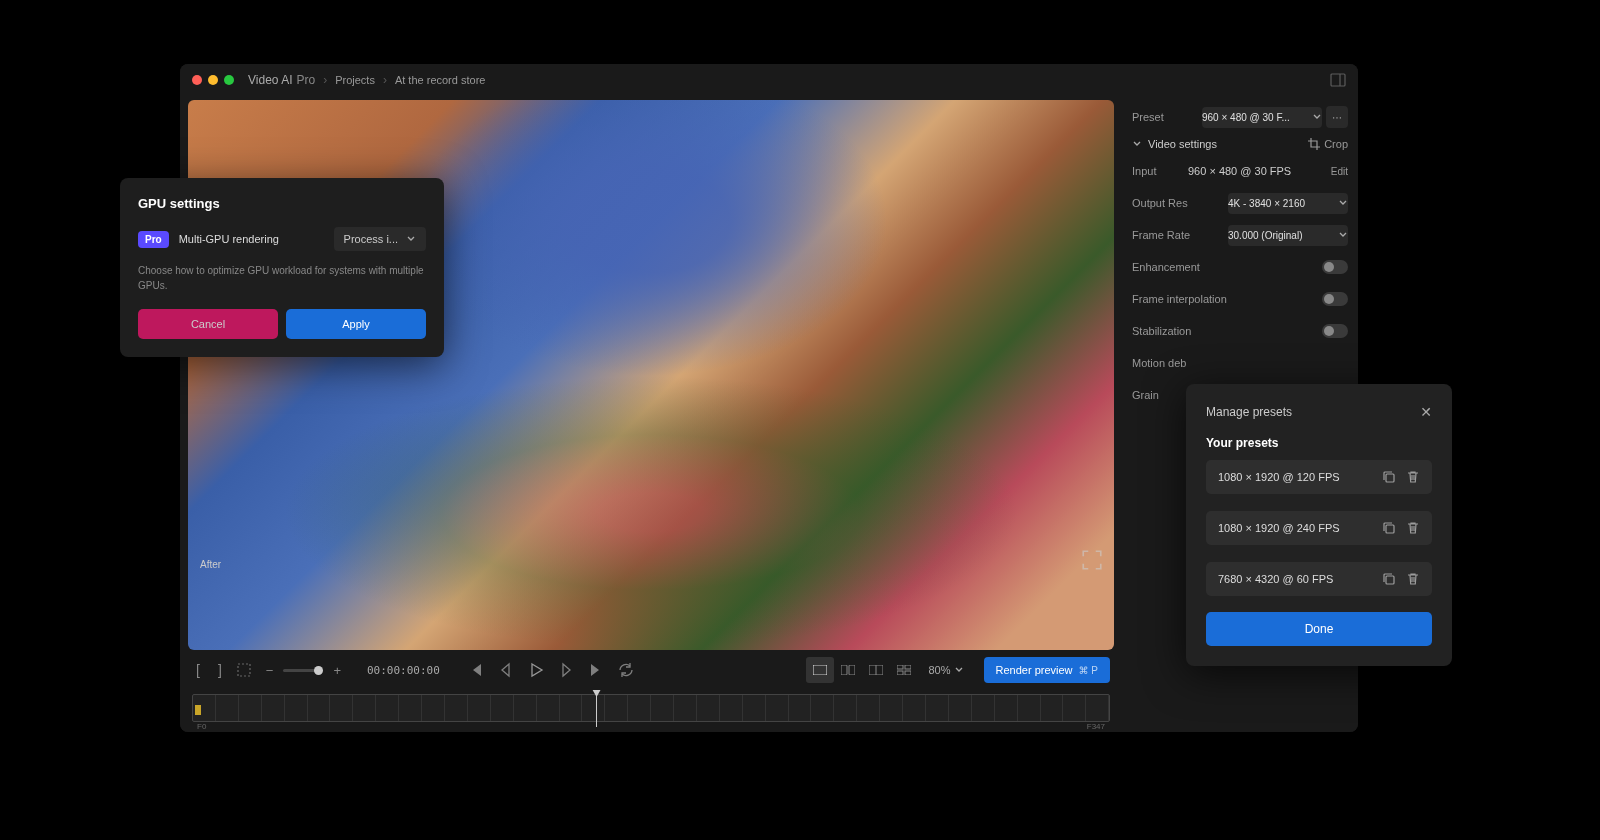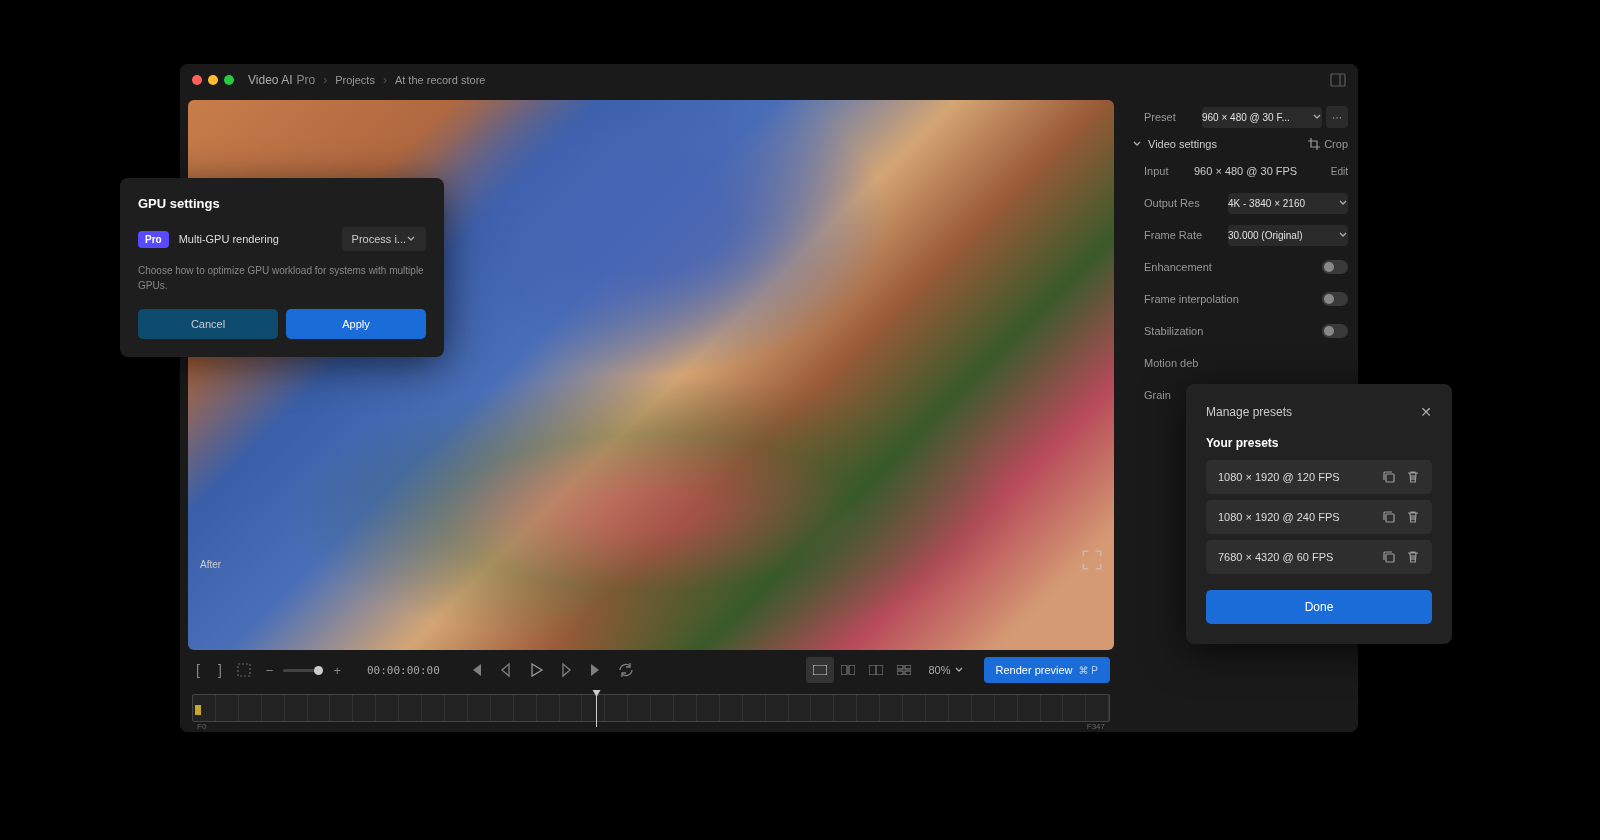--- a/index.html
+++ b/index.html
@@ -49,48 +49,48 @@
 .timeline-ticks { position: absolute; inset: 0; display: flex; }
 .tick { flex: 1; border-right: 1px solid #333; }
 .playhead { position: absolute; left: 44%; top: -4px; width: 1px; height: 36px; background: #ccc; }
 .playhead::before { content: ''; position: absolute; top: -2px; left: -4px; width: 9px; height: 8px; background: #ccc; clip-path: polygon(0 0, 100% 0, 50% 100%); }
 .marker-l { position: absolute; left: 2px; top: 10px; width: 6px; height: 10px; background: #c9a528; }
 .tl-label-l { position: absolute; left: 4px; bottom: -10px; font-size: 8px; color: #666; }
 .tl-label-r { position: absolute; right: 4px; bottom: -10px; font-size: 8px; color: #666; }
 
 .sidebar { width: 236px; background: #1a1a1a; padding: 10px 10px; display: flex; flex-direction: column; gap: 10px; font-size: 11px; }
 .sb-row { display: flex; align-items: center; justify-content: space-between; min-height: 22px; }
-.sb-label { color: #999; margin-left: 12px; }
+.sb-label { color: #999; }
 .sb-value { color: #ccc; }
 .sb-dropdown { background: #2a2a2a; border-radius: 4px; padding: 5px 0; display: flex; align-items: center; justify-content: space-between; cursor: pointer; flex: 1; max-width: 120px; margin-left: auto; font-size: 10px; }
 .sb-more { width: 22px; height: 22px; background: #2a2a2a; border-radius: 4px; display: flex; align-items: center; justify-content: center; cursor: pointer; margin-left: 4px; font-size: 10px; color: #aaa; }
 .sb-section { display: flex; align-items: center; gap: 6px; color: #ccc; font-size: 11px; }
 .sb-crop { margin-left: auto; display: flex; align-items: center; gap: 4px; color: #999; cursor: pointer; }
 .edit-link { color: #999; font-size: 10px; cursor: pointer; }
 .toggle { width: 26px; height: 14px; background: #3a3a3a; border-radius: 7px; position: relative; cursor: pointer; }
 .toggle::after { content: ''; position: absolute; left: 2px; top: 2px; width: 10px; height: 10px; background: #888; border-radius: 50%; }
 
 .gpu-modal { position: absolute; left: 120px; top: 178px; width: 324px; background: #1e1e1e; border-radius: 8px; padding: 18px; box-shadow: 0 8px 40px rgba(0,0,0,0.6); z-index: 10; }
 .gpu-title { color: #fff; font-size: 13px; font-weight: 600; margin-bottom: 16px; }
 .gpu-row { display: flex; align-items: center; gap: 10px; margin-bottom: 12px; }
 .pro-badge { background: #5a4aff; color: #fff; font-size: 10px; font-weight: 600; padding: 3px 7px; border-radius: 4px; }
 .gpu-label { color: #ddd; font-size: 11px; flex: 1; }
-.gpu-select { background: #2a2a2a; border-radius: 4px; padding: 6px 10px; display: flex; align-items: center; cursor: pointer; color: #ccc; font-size: 11px; }
+.gpu-select { background: #2a2a2a; border-radius: 4px; padding: 6px 10px; display: flex; align-items: center; gap: 8px; cursor: pointer; color: #ccc; font-size: 11px; }
 .gpu-desc { color: #888; font-size: 10px; line-height: 1.5; margin-bottom: 16px; }
 .gpu-buttons { display: flex; gap: 8px; }
 .gpu-btn { flex: 1; padding: 9px 0; border-radius: 5px; border: none; font-size: 11px; cursor: pointer; }
-.gpu-cancel { background: #0c4a6e; color: #ccc; }
+.gpu-cancel { background: #be185d; color: #ccc; }
 .gpu-apply { background: #1a6dd8; color: #fff; }
 
 .presets-modal { position: absolute; right: 148px; top: 384px; width: 266px; background: #222; border-radius: 8px; padding: 20px; box-shadow: 0 8px 40px rgba(0,0,0,0.7); z-index: 10; }
 .pm-header { display: flex; justify-content: space-between; align-items: center; margin-bottom: 16px; }
 .pm-title { color: #ccc; font-size: 12px; }
 .pm-close { color: #aaa; cursor: pointer; font-size: 14px; }
 .pm-subtitle { color: #fff; font-size: 12px; font-weight: 600; margin-bottom: 10px; }
-.pm-list { display: flex; flex-direction: column; gap: 6px; margin-bottom: 16px; }
+.pm-list { display: flex; flex-direction: column; gap: 17px; margin-bottom: 16px; }
 .pm-item { background: #2e2e2e; border-radius: 5px; padding: 10px 12px; display: flex; align-items: center; justify-content: space-between; }
 .pm-item-label { color: #ddd; font-size: 11px; }
 .pm-item-actions { display: flex; gap: 10px; }
 .pm-action-icon { width: 14px; height: 14px; opacity: 0.7; cursor: pointer; }
 .pm-done { width: 100%; background: #1a6dd8; color: #fff; border: none; padding: 10px 0; border-radius: 5px; font-size: 12px; cursor: pointer; }
 
 svg { display: block; }
 .chev { width: 10px; height: 10px; }
 </style>
 </head>

